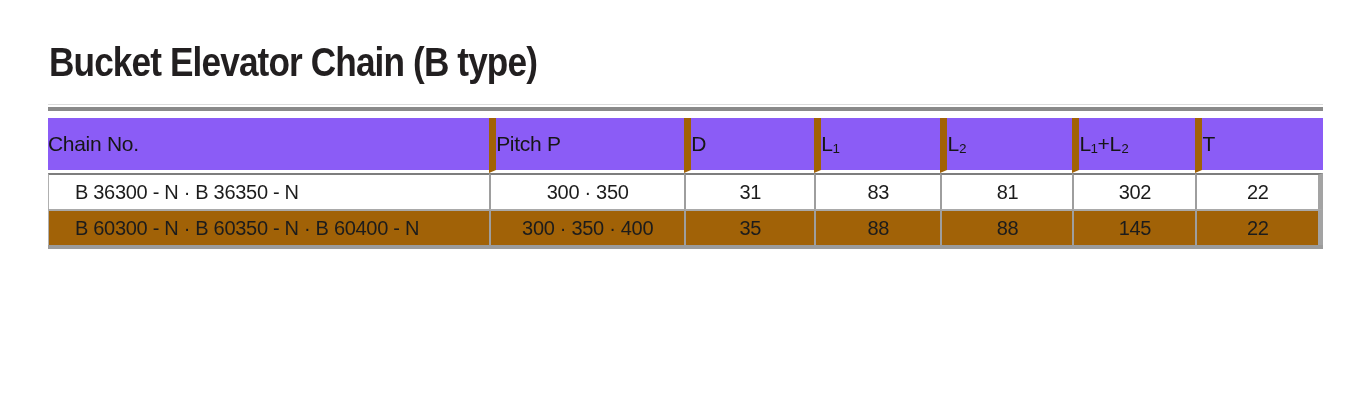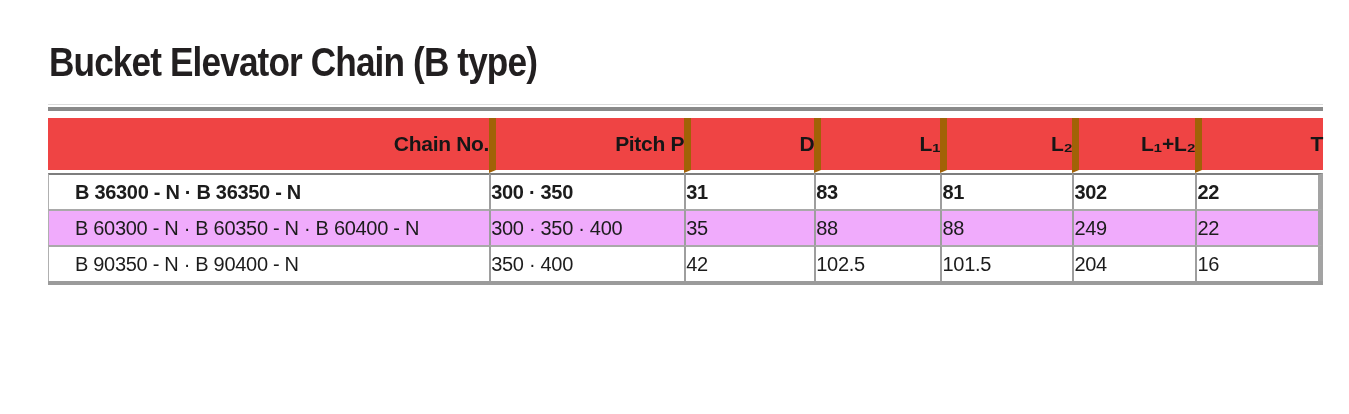--- a/index.html
+++ b/index.html
@@ -49,61 +49,61 @@
     height: 4px;
     background: #9b9b9b;
   }
   table.spec-table {
     width: 100%;
     border-collapse: separate;
     border-spacing: 0;
     table-layout: fixed;
   }
   .spec-table th {
-    background: #ef4444;
+    background: #8b5cf6;
     height: 52px;
     font-size: 21px;
-    font-weight: 700;
+    font-weight: 400;
     letter-spacing: -0.3px;
-    text-align: right;
+    text-align: left;
     vertical-align: middle;
     color: #161616;
     border-bottom: 3px solid #ffffff;
     padding: 0;
   }
   .spec-table th + th {
     border-left: 7px solid #a16207;
   }
   .spec-table td {
     height: 34px;
     font-size: 20px;
     letter-spacing: -0.3px;
+    text-align: center;
     vertical-align: middle;
     color: #1c1c1c;
     background: #ffffff;
     border-top: 2px solid #a9a9a9;
     padding: 0;
   }
   .spec-table tbody tr:first-child td {
     border-top: 2px solid #7e7e7e;
-    font-weight: bold;
   }
   .spec-table td + td {
     border-left: 2px solid #9e9e9e;
   }
   .spec-table td:first-child {
     border-left: 1px solid #b0b0b0;
     text-align: left;
     padding-left: 26px;
   }
   .spec-table td:last-child {
     border-right: 5px solid #a3a3a3;
   }
   .spec-table tbody tr.alt td {
-    background: #f0abfc;
+    background: #a16207;
   }
 </style>
 </head>
 <body>
 
 <div class="page">
 
   <div class="page-title">Bucket Elevator Chain (B type)</div>
 
   <div class="table-wrap">
@@ -140,31 +140,22 @@
           <td>81</td>
           <td>302</td>
           <td>22</td>
         </tr>
         <tr class="alt">
           <td>B 60300 - N · B 60350 - N · B 60400 - N</td>
           <td>300 · 350 · 400</td>
           <td>35</td>
           <td>88</td>
           <td>88</td>
-          <td>249</td>
+          <td>145</td>
           <td>22</td>
-        </tr>
-        <tr>
-          <td>B 90350 - N · B 90400 - N</td>
-          <td>350 · 400</td>
-          <td>42</td>
-          <td>102.5</td>
-          <td>101.5</td>
-          <td>204</td>
-          <td>16</td>
         </tr>
       </tbody>
     </table>
 
     <div class="bottom-rule"></div>
   </div>
 
 </div>
 
 </body></html>

